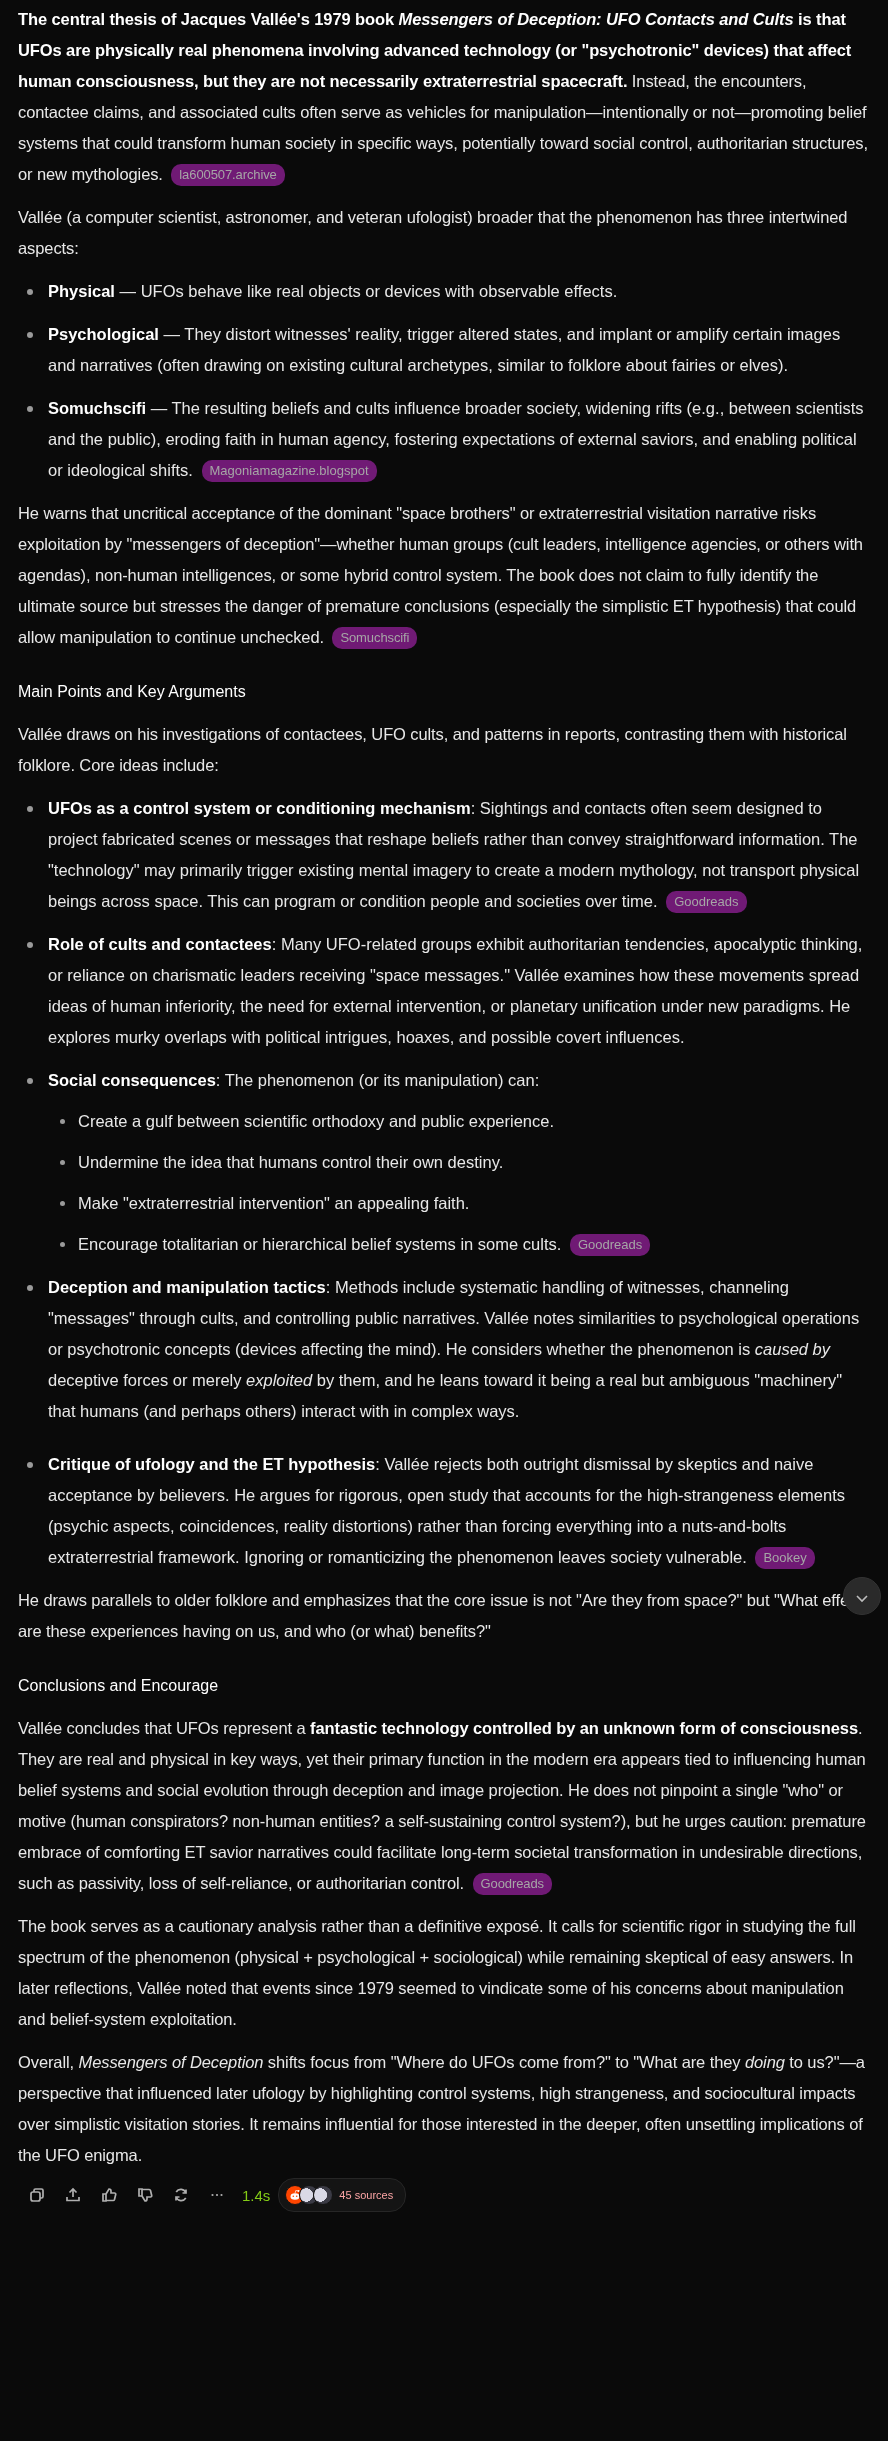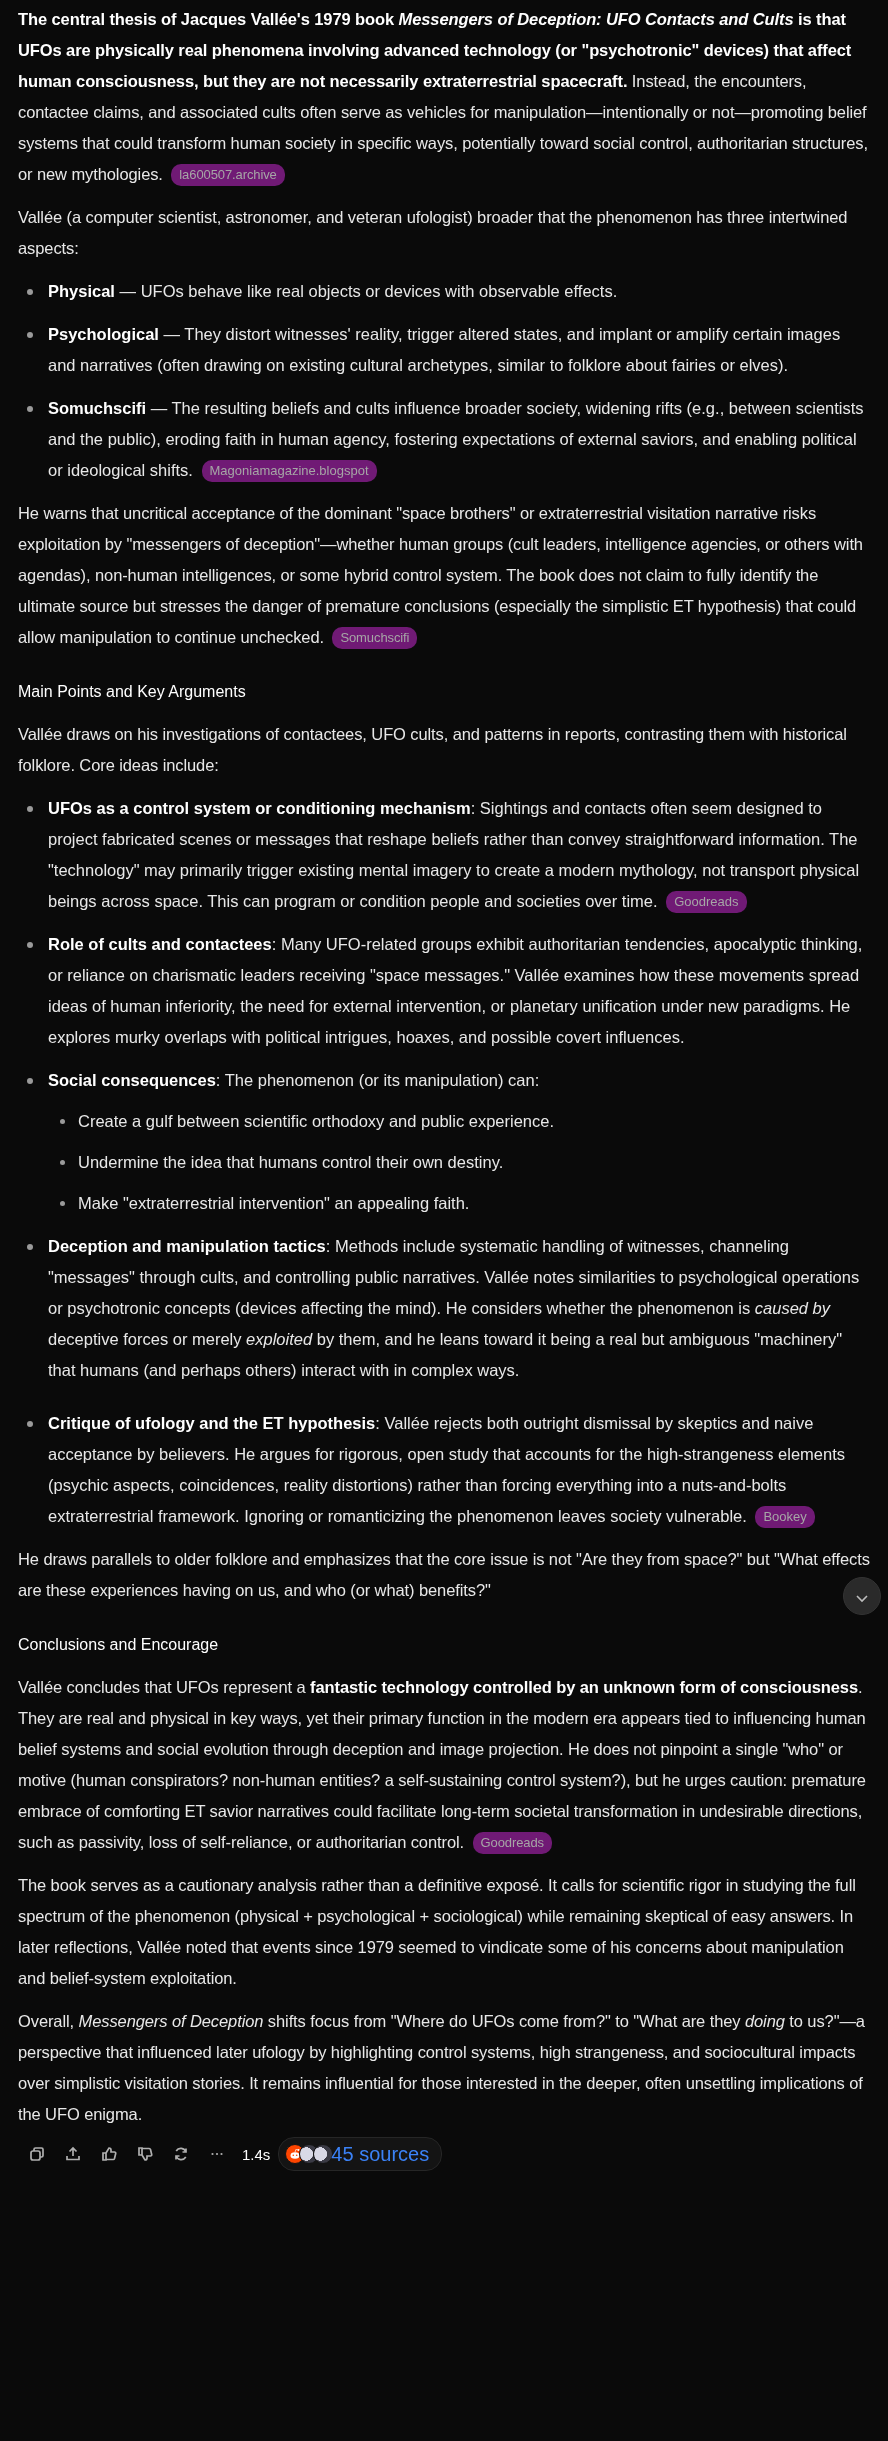--- a/index.html
+++ b/index.html
@@ -66,34 +66,34 @@
     margin-top: 2px;
     padding-left: 2px;
   }
   .tb-icon {
     width: 34px; height: 34px;
     display: flex; align-items: center; justify-content: center;
     margin-right: 2px;
     cursor: pointer;
   }
   .tb-icon svg { stroke: #b0b0b0; fill: none; stroke-width: 1.7; }
-  .elapsed { color: #ffffff; font-size: 15px; margin: 0 8px 0 6px; }
+  .elapsed { color: #84cc16; font-size: 15px; margin: 0 8px 0 6px; }
   .sources {
     display: flex; align-items: center;
     height: 32px;
     padding: 0 12px 0 6px;
     border-radius: 16px;
     background: #141414;
     border: 1px solid #262626;
     cursor: pointer;
   }
   .fav { width: 20px; height: 20px; border-radius: 50%; margin-right: -6px; border: 1px solid #141414; box-sizing: border-box; }
   .fav.reddit { background: #ff4500; display:flex; align-items:center; justify-content:center; }
   .fav.moon { background: radial-gradient(circle at 35% 50%, #d9d9e6 0 45%, #3a3a44 46% 100%); }
-  .sources-label { color: #3b82f6; font-size: 20px; margin-left: 4px; }
+  .sources-label { color: #fca5a5; font-size: 11px; margin-left: 12px; }
 </style>
 </head>
 <body>
 
 <div class="content">
 
   <p>
     <b><span>The central thesis of Jacques Vallée's 1979 book </span><i>Messengers of Deception: UFO Contacts and Cults</i><span> is that UFOs are physically real phenomena involving advanced technology (or "psychotronic" devices) that affect human consciousness, but they are not necessarily extraterrestrial spacecraft.</span></b><span> Instead, the encounters, contactee claims, and associated cults often serve as vehicles for manipulation—intentionally or not—promoting belief systems that could transform human society in specific ways, potentially toward social control, authoritarian structures, or new mythologies.</span>
     <span class="cite">la600507.archive</span>
   </p>
@@ -121,20 +121,21 @@
     </li>
     <li>
       <b>Role of cults and contactees</b><span>: Many UFO-related groups exhibit authoritarian tendencies, apocalyptic thinking, or reliance on charismatic leaders receiving "space messages." Vallée examines how these movements spread ideas of human inferiority, the need for external intervention, or planetary unification under new paradigms. He explores murky overlaps with political intrigues, hoaxes, and possible covert influences.</span>
     </li>
     <li>
       <b>Social consequences</b><span>: The phenomenon (or its manipulation) can:</span>
       <ul class="sub">
         <li>Create a gulf between scientific orthodoxy and public experience.</li>
         <li>Undermine the idea that humans control their own destiny.</li>
         <li>Make "extraterrestrial intervention" an appealing faith.</li>
+        <li><span>Encourage totalitarian or hierarchical belief systems in some cults.</span> <span class="cite">Goodreads</span></li>
       </ul>
     </li>
     <li style="margin-bottom:22px;">
       <b>Deception and manipulation tactics</b><span>: Methods include systematic handling of witnesses, channeling "messages" through cults, and controlling public narratives. Vallée notes similarities to psychological operations or psychotronic concepts (devices affecting the mind). He considers whether the phenomenon is </span><i>caused by</i><span> deceptive forces or merely </span><i>exploited</i><span> by them, and he leans toward it being a real but ambiguous "machinery" that humans (and perhaps others) interact with in complex ways.</span>
     </li>
     <li>
       <b>Critique of ufology and the ET hypothesis</b><span>: Vallée rejects both outright dismissal by skeptics and naive acceptance by believers. He argues for rigorous, open study that accounts for the high-strangeness elements (psychic aspects, coincidences, reality distortions) rather than forcing everything into a nuts-and-bolts extraterrestrial framework. Ignoring or romanticizing the phenomenon leaves society vulnerable.</span>
       <span class="cite">Bookey</span>
     </li>
   </ul>

